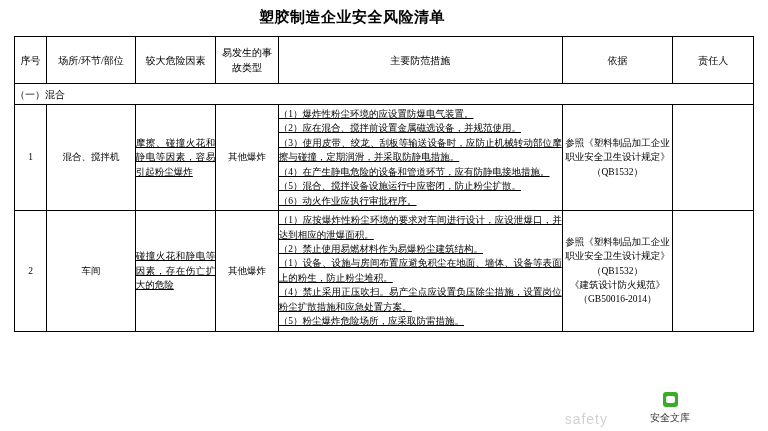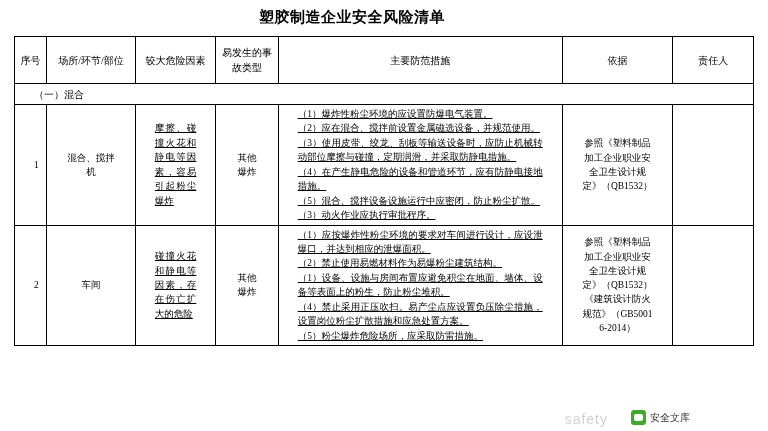--- a/index.html
+++ b/index.html
@@ -34,21 +34,21 @@
     width: 740px;
     border-collapse: collapse;
     table-layout: fixed;
     font-size: 9.5px;
     line-height: 1.5;
   }
   table.risk-table th,
   table.risk-table td {
     border: 1px solid #000000;
     vertical-align: middle;
-    padding: 2px 19px;
+    padding: 2px 0;
     word-break: break-all;
   }
   table.risk-table thead th {
     text-align: center;
     font-weight: normal;
     font-size: 10px;
     height: 40px;
     padding: 3px 4px;
   }
   .col-no      { width: 32px; }
@@ -87,20 +87,21 @@
 
   .watermark {
     position: absolute;
     right: 14px;
     bottom: 6px;
     display: flex;
     align-items: center;
     gap: 4px;
     opacity: 0.92;
     pointer-events: none;
+    flex-direction: column;
   }
   .wm-logo {
     width: 15px;
     height: 15px;
     border-radius: 3px;
     background: #2aa515;
     position: relative;
     flex: none;
   }
   .wm-logo::after {
@@ -164,21 +165,21 @@
         <td class="cell-center">1</td>
         <td class="cell-center">混合、搅拌机</td>
         <td class="cell-body">摩擦、碰撞火花和静电等因素，容易引起粉尘爆炸</td>
         <td class="cell-center">其他爆炸</td>
         <td class="cell-body">
             <p>（1）爆炸性粉尘环境的应设置防爆电气装置。</p>
             <p>（2）应在混合、搅拌前设置金属磁选设备，并规范使用。</p>
             <p>（3）使用皮带、绞龙、刮板等输送设备时，应防止机械转动部位摩擦与碰撞，定期润滑，并采取防静电措施。</p>
             <p>（4）在产生静电危险的设备和管道环节，应有防静电接地措施。</p>
             <p>（5）混合、搅拌设备设施运行中应密闭，防止粉尘扩散。</p>
-            <p>（3）动火作业应执行审批程序。</p>
+            <p>（6）动火作业应执行审批程序。</p>
           </td>
         <td class="basis-cell">参照《塑料制品加工企业职业安全卫生设计规定》（QB1532）</td>
         <td class="cell-center"></td>
       </tr>
 
       <tr>
         <td class="cell-center">2</td>
         <td class="cell-center">车间</td>
         <td class="cell-body">碰撞火花和静电等因素，存在伤亡扩大的危险</td>
         <td class="cell-center">其他爆炸</td>

